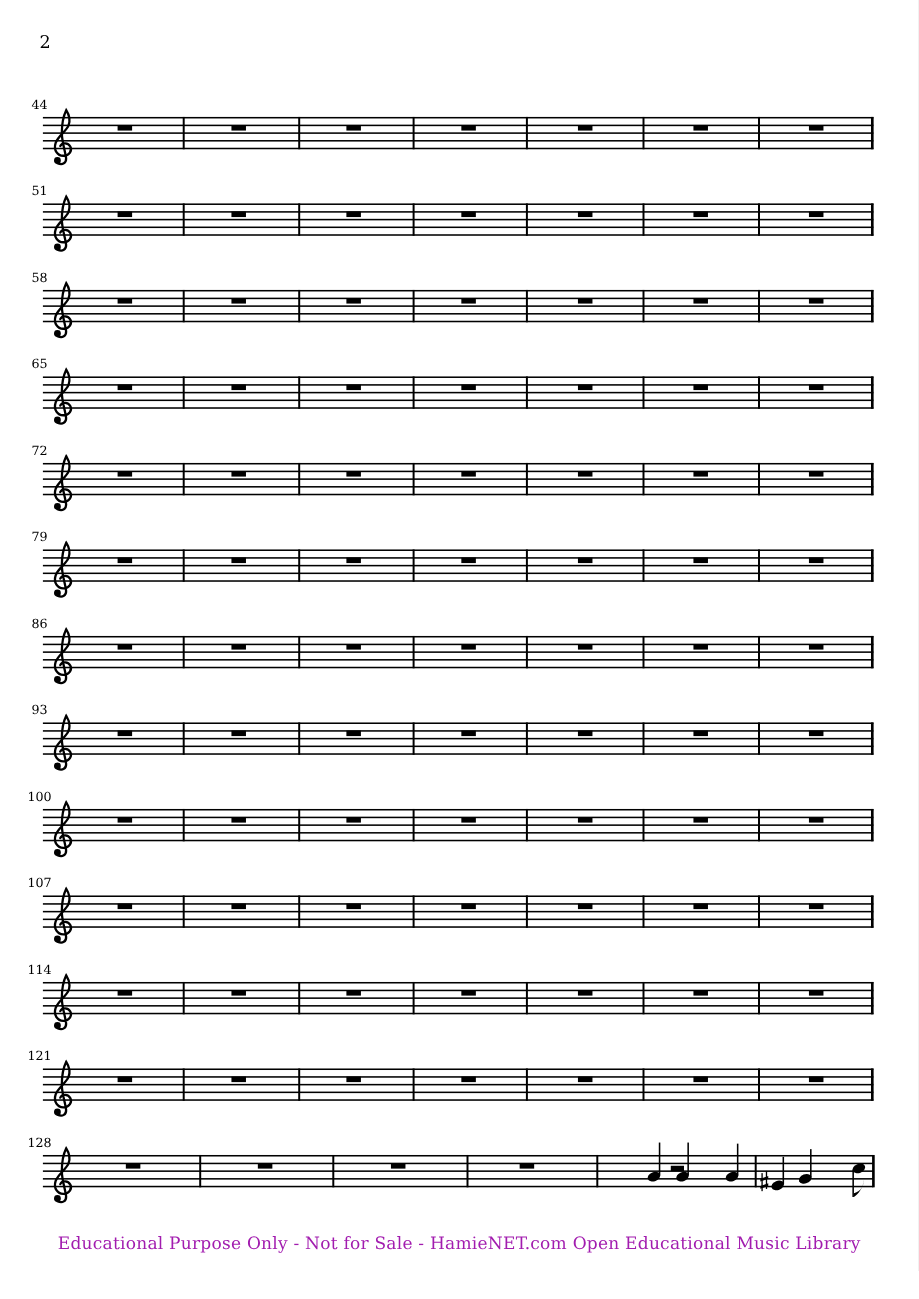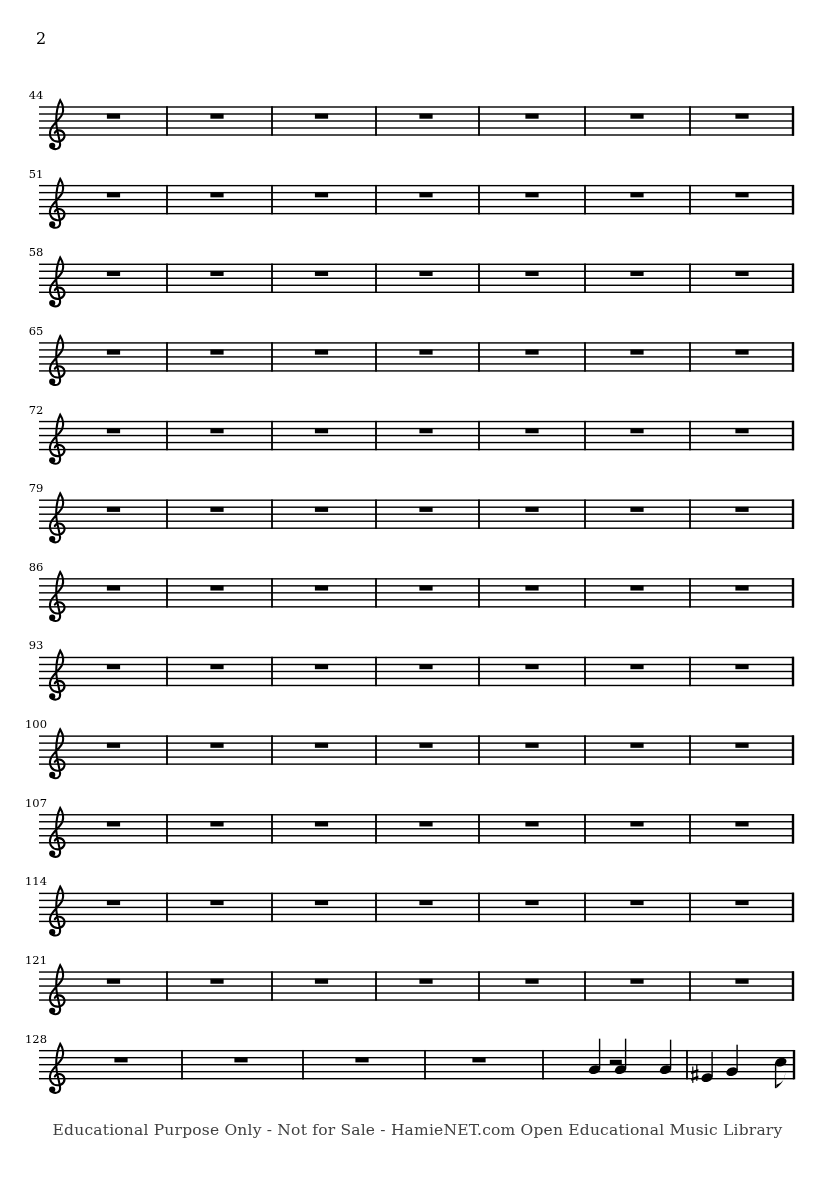--- a/index.html
+++ b/index.html
@@ -21,21 +21,21 @@
   .score-svg{
     position:absolute;
     left:0;top:0;
   }
   .footer{
     position:absolute;
     left:0;right:0;
     top:1121px;
     text-align:center;
     font-size:15.5px;
-    color:#404040;
+    color:#a21caf;
     letter-spacing:0.2px;
   }
 </style>
 </head>
 <body>
 
 <div class="page">
   <div class="page-number">2</div>
   <svg id="score-svg" class="score-svg" width="835" height="1181" viewBox="0 0 835 1181">
       <g>

